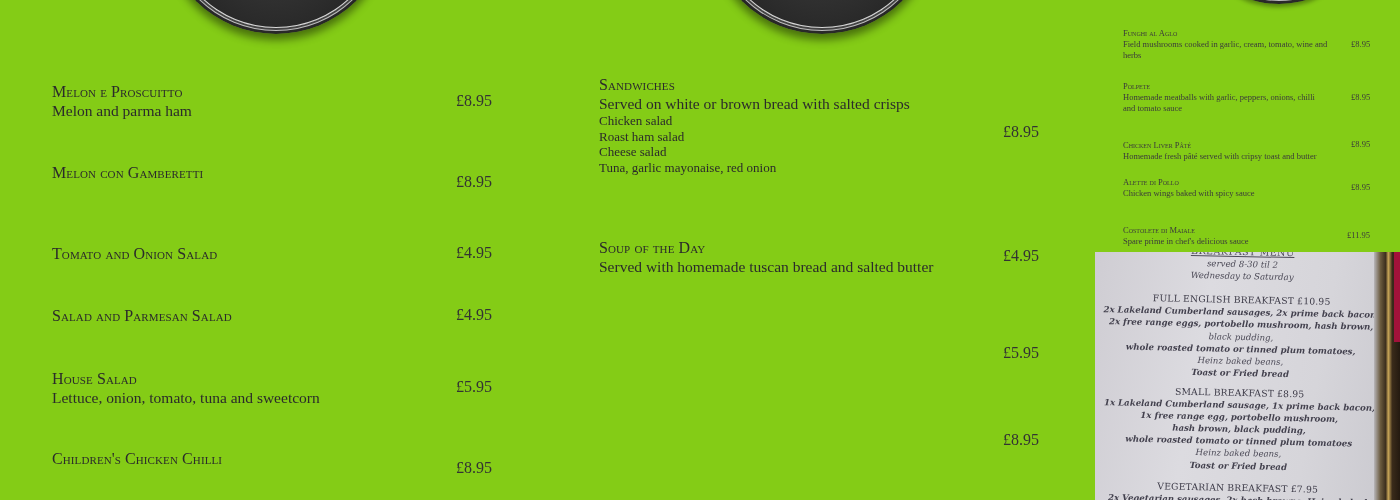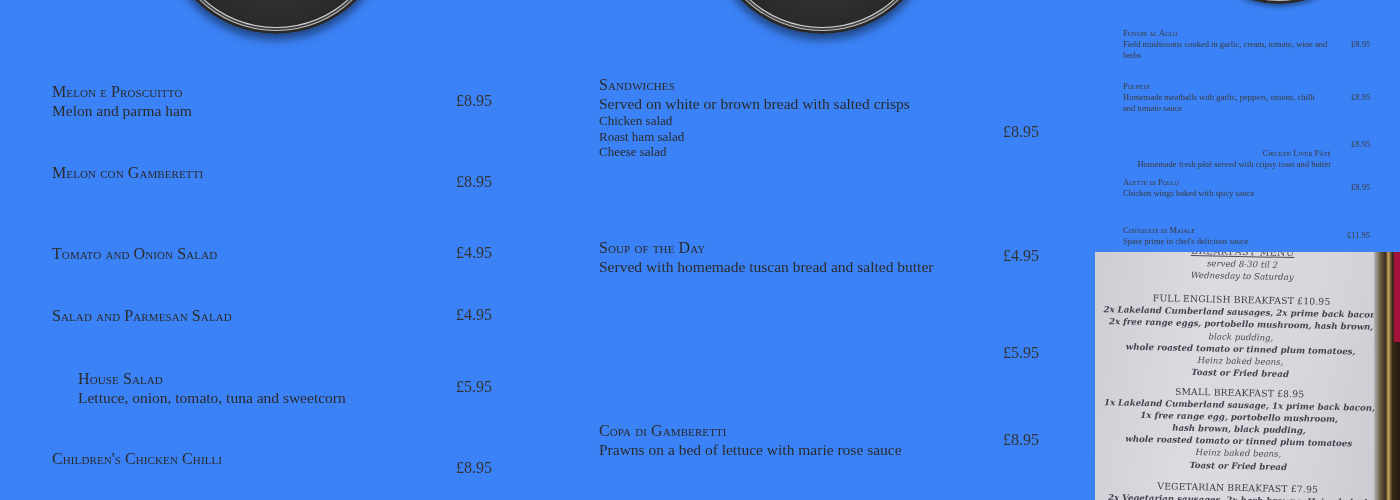--- a/index.html
+++ b/index.html
@@ -1,17 +1,17 @@
 <!DOCTYPE html>
 <html><head>
 <meta charset="utf-8">
 <style>
   html, body { margin:0; padding:0; }
   body { width:1400px; height:500px; overflow:hidden; background:#ffffff; position:relative; font-family:"Liberation Serif","DejaVu Serif",serif; color:#2a2a2a; }
-  .panel { position:absolute; top:0; height:500px; background:#3b82f6; overflow:hidden; }
+  .panel { position:absolute; top:0; height:500px; background:#84cc16; overflow:hidden; }
   #panel-left { left:0; width:548px; }
   #panel-mid { left:548px; width:547px; }
   #panel-right-top { left:1095px; top:0; width:305px; height:252px; }
   #panel-right-bottom { left:1095px; top:252px; width:305px; height:248px; background:linear-gradient(100deg,#cfcdd3 0%,#dcdbe0 35%,#d6d5da 70%,#c9c8ce 100%); }
 
   .emblem { position:absolute; border-radius:50%; background:radial-gradient(ellipse at 50% 30%, #5a5a5a 0%, #303030 55%, #1a1a1a 100%); box-shadow:0 6px 8px rgba(0,0,0,0.45); }
   .emblem::before { content:""; position:absolute; left:6px; right:6px; top:6px; bottom:6px; border-radius:50%; border:1.5px solid #d8d8d8; box-shadow:0 0 0 2px #444, 0 0 0 3px #bdbdbd; }
   #emblem-left { left:163px; top:-190px; width:226px; height:224px; }
   #emblem-mid { left:161px; top:-190px; width:226px; height:224px; }
   #emblem-right { left:128px; top:-60px; width:112px; height:64px; box-shadow:0 3px 4px rgba(0,0,0,0.35); }
@@ -53,75 +53,72 @@
   <div class="item" style="left:52px;top:244px;">
     <div class="item-name">Tomato and Onion Salad</div>
   </div>
   <div class="price" style="left:456px;top:244px;">£4.95</div>
 
   <div class="item" style="left:52px;top:306px;">
     <div class="item-name">Salad and Parmesan Salad</div>
   </div>
   <div class="price" style="left:456px;top:306px;">£4.95</div>
 
-  <div class="item" style="left:52px;top:369px;margin-left:26px;">
+  <div class="item" style="left:52px;top:369px;">
     <div class="item-name">House Salad</div>
     <div class="item-desc">Lettuce, onion, tomato, tuna and sweetcorn</div>
   </div>
   <div class="price" style="left:456px;top:378px;">£5.95</div>
 
   <div class="item" style="left:52px;top:449px;">
     <div class="item-name">Children's Chicken Chilli</div>
   </div>
   <div class="price" style="left:456px;top:459px;">£8.95</div>
 </div>
 
 <div class="panel" id="panel-mid">
   <div class="emblem" id="emblem-mid"></div>
 
   <div class="item" style="left:51px;top:75px;">
     <div class="item-name">Sandwiches</div>
     <div class="item-desc">Served on white or brown bread with salted crisps</div>
     <div class="item-sub">Chicken salad</div>
     <div class="item-sub">Roast ham salad</div>
     <div class="item-sub">Cheese salad</div>
+    <div class="item-sub">Tuna, garlic mayonaise, red onion</div>
   </div>
   <div class="price" style="left:455px;top:123px;">£8.95</div>
 
   <div class="item" style="left:51px;top:238px;">
     <div class="item-name">Soup of the Day</div>
     <div class="item-desc">Served with homemade tuscan bread and salted butter</div>
   </div>
   <div class="price" style="left:455px;top:247px;">£4.95</div>
 
   <div class="price" style="left:455px;top:344px;">£5.95</div>
 
-  <div class="item" style="left:51px;top:421px;">
-    <div class="item-name">Copa di Gamberetti</div>
-    <div class="item-desc">Prawns on a bed of lettuce with marie rose sauce</div>
-  </div>
   <div class="price" style="left:455px;top:431px;">£8.95</div>
 </div>
 
 <div class="panel" id="panel-right-top">
   <div class="emblem" id="emblem-right"></div>
 
   <div class="item" style="left:28px;top:28px;">
     <div class="r-name">Funghi al Aglo</div>
     <div class="r-desc">Field mushrooms cooked in garlic, cream, tomato, wine and herbs</div>
   </div>
   <div class="r-price" style="left:256px;top:39px;">£8.95</div>
 
   <div class="item" style="left:28px;top:81px;">
     <div class="r-name">Polpete</div>
     <div class="r-desc" style="width:200px;">Homemade meatballs with garlic, peppers, onions, chilli and tomato sauce</div>
   </div>
   <div class="r-price" style="left:256px;top:92px;">£8.95</div>
 
-  <div class="item" style="left:28px;top:148px;text-align:right;">
+  <div class="item" style="left:28px;top:140px;">
     <div class="r-name">Chicken Liver Pâté</div>
     <div class="r-desc">Homemade fresh pâté served with cripsy toast and butter</div>
   </div>
   <div class="r-price" style="left:256px;top:139px;">£8.95</div>
 
   <div class="item" style="left:28px;top:177px;">
     <div class="r-name">Alette di Pollo</div>
     <div class="r-desc">Chicken wings baked with spicy sauce</div>
   </div>
   <div class="r-price" style="left:256px;top:182px;">£8.95</div>

